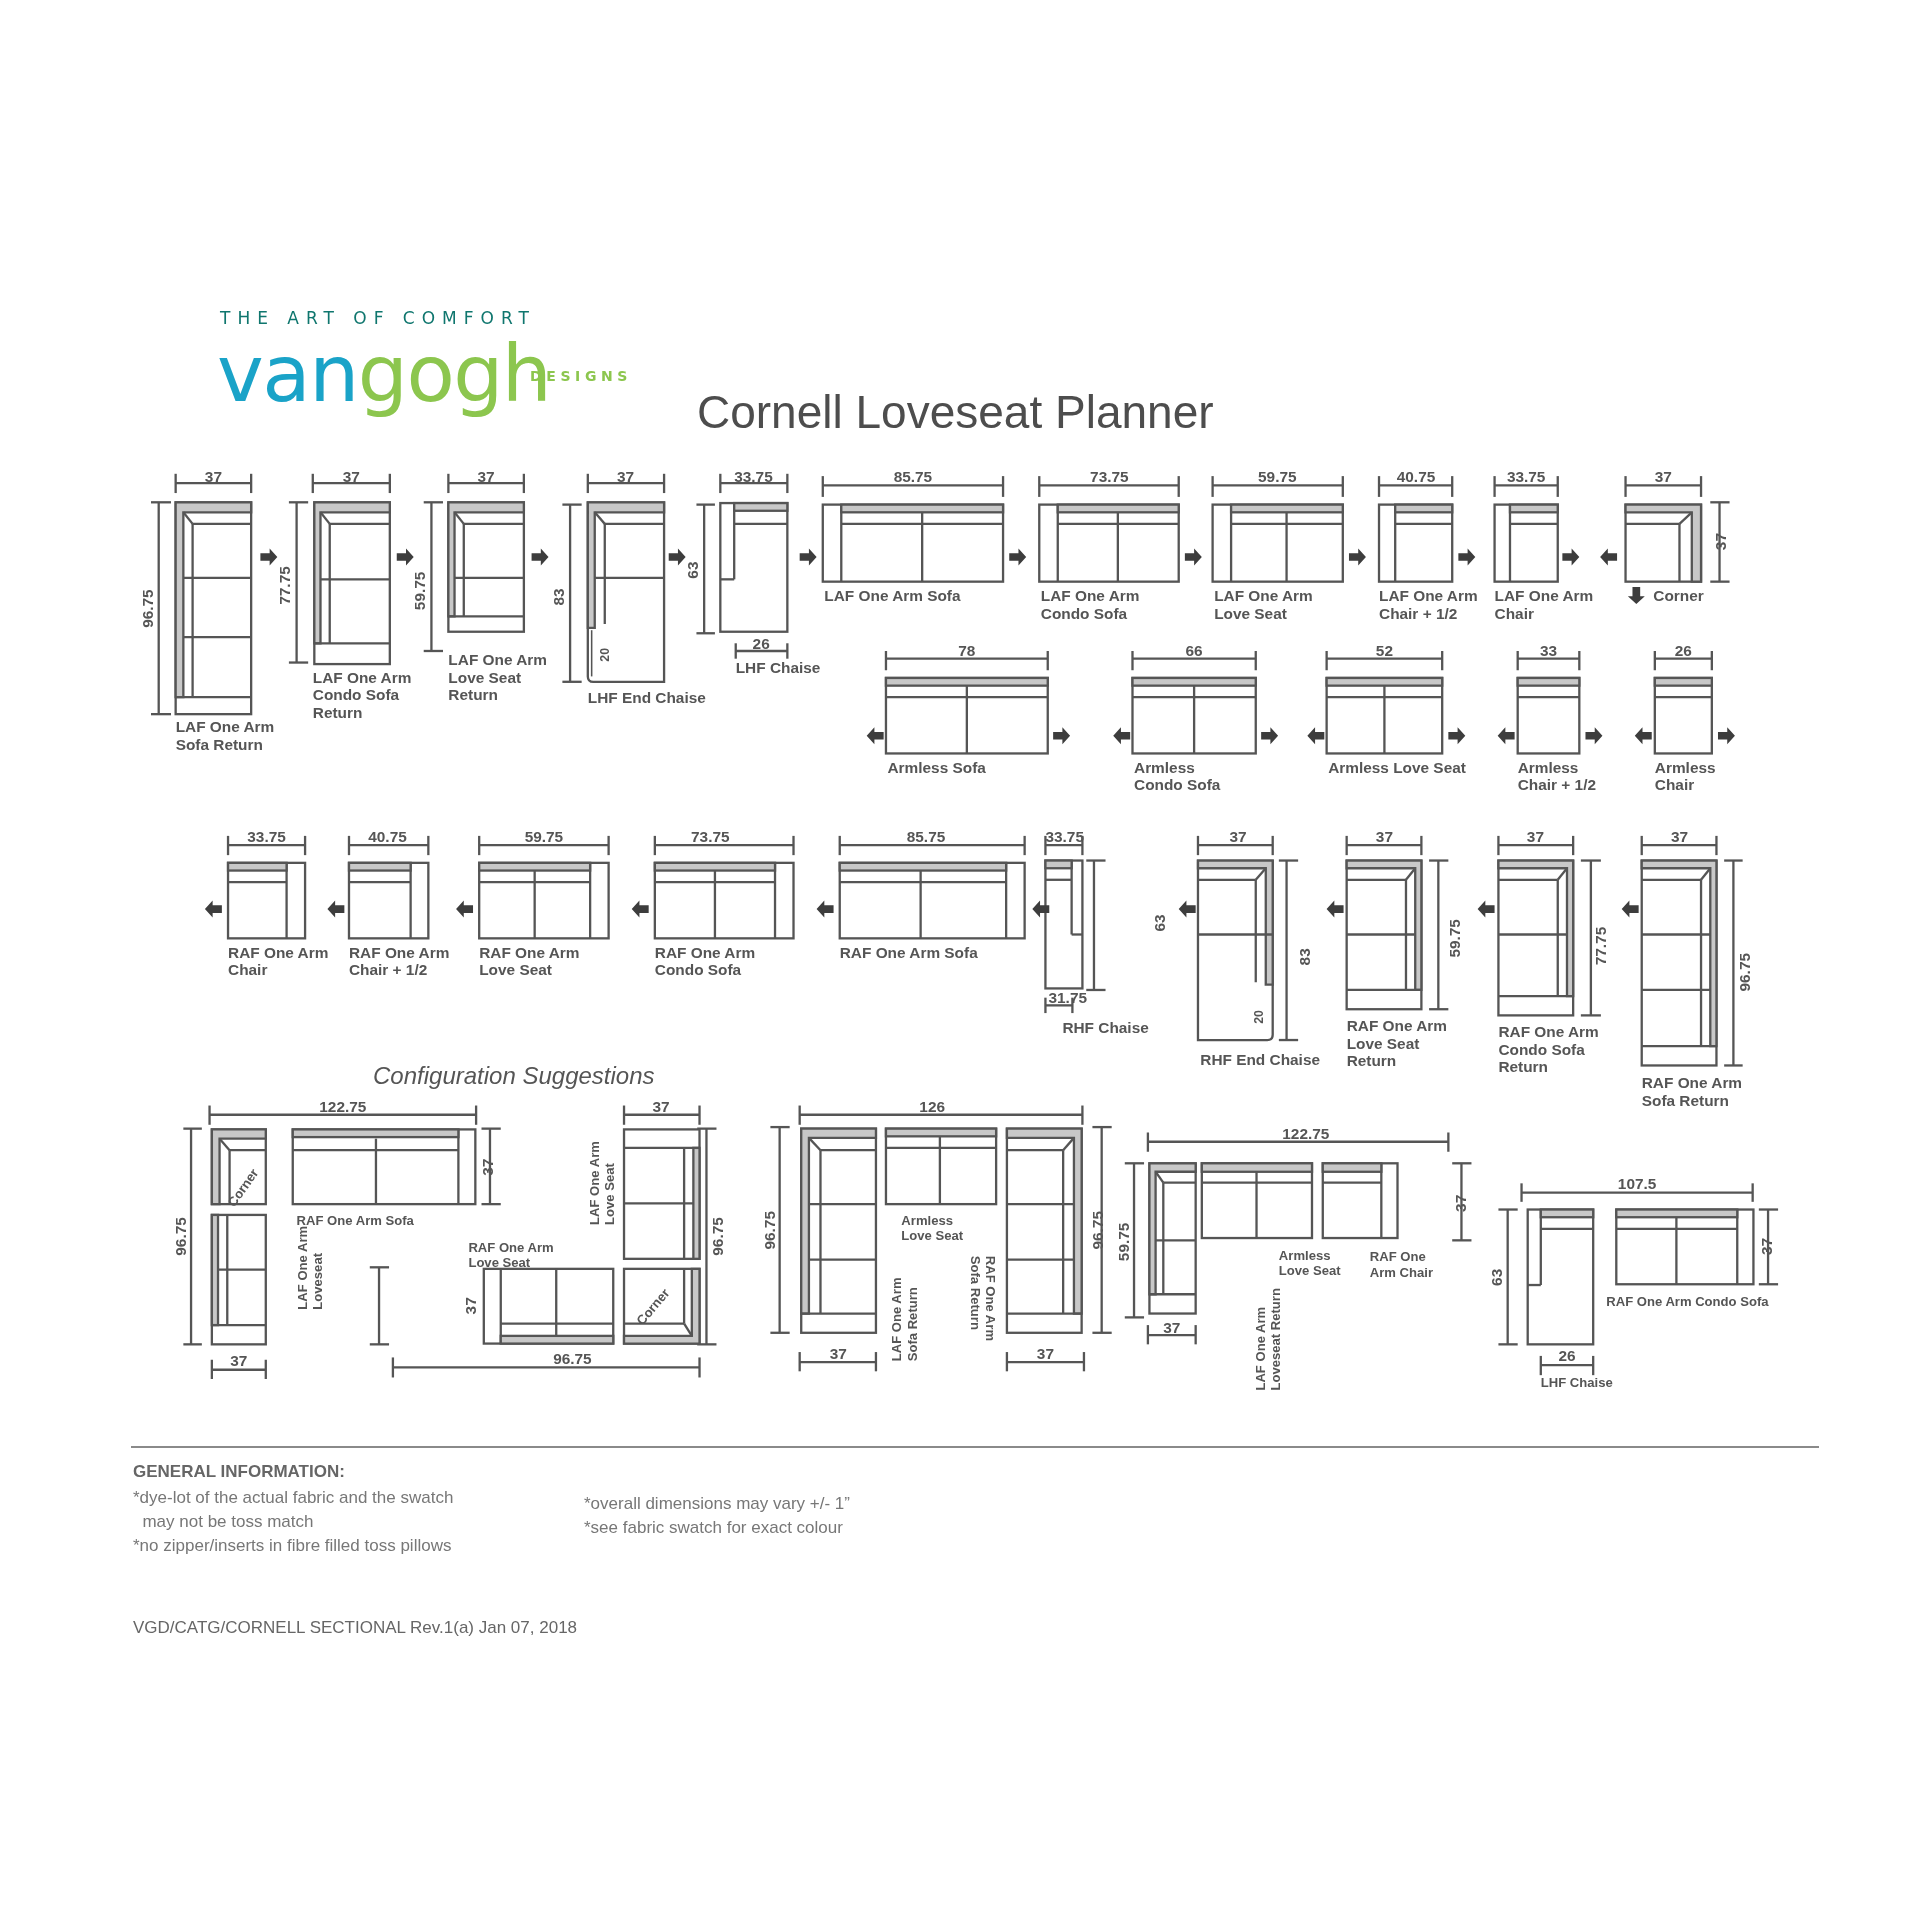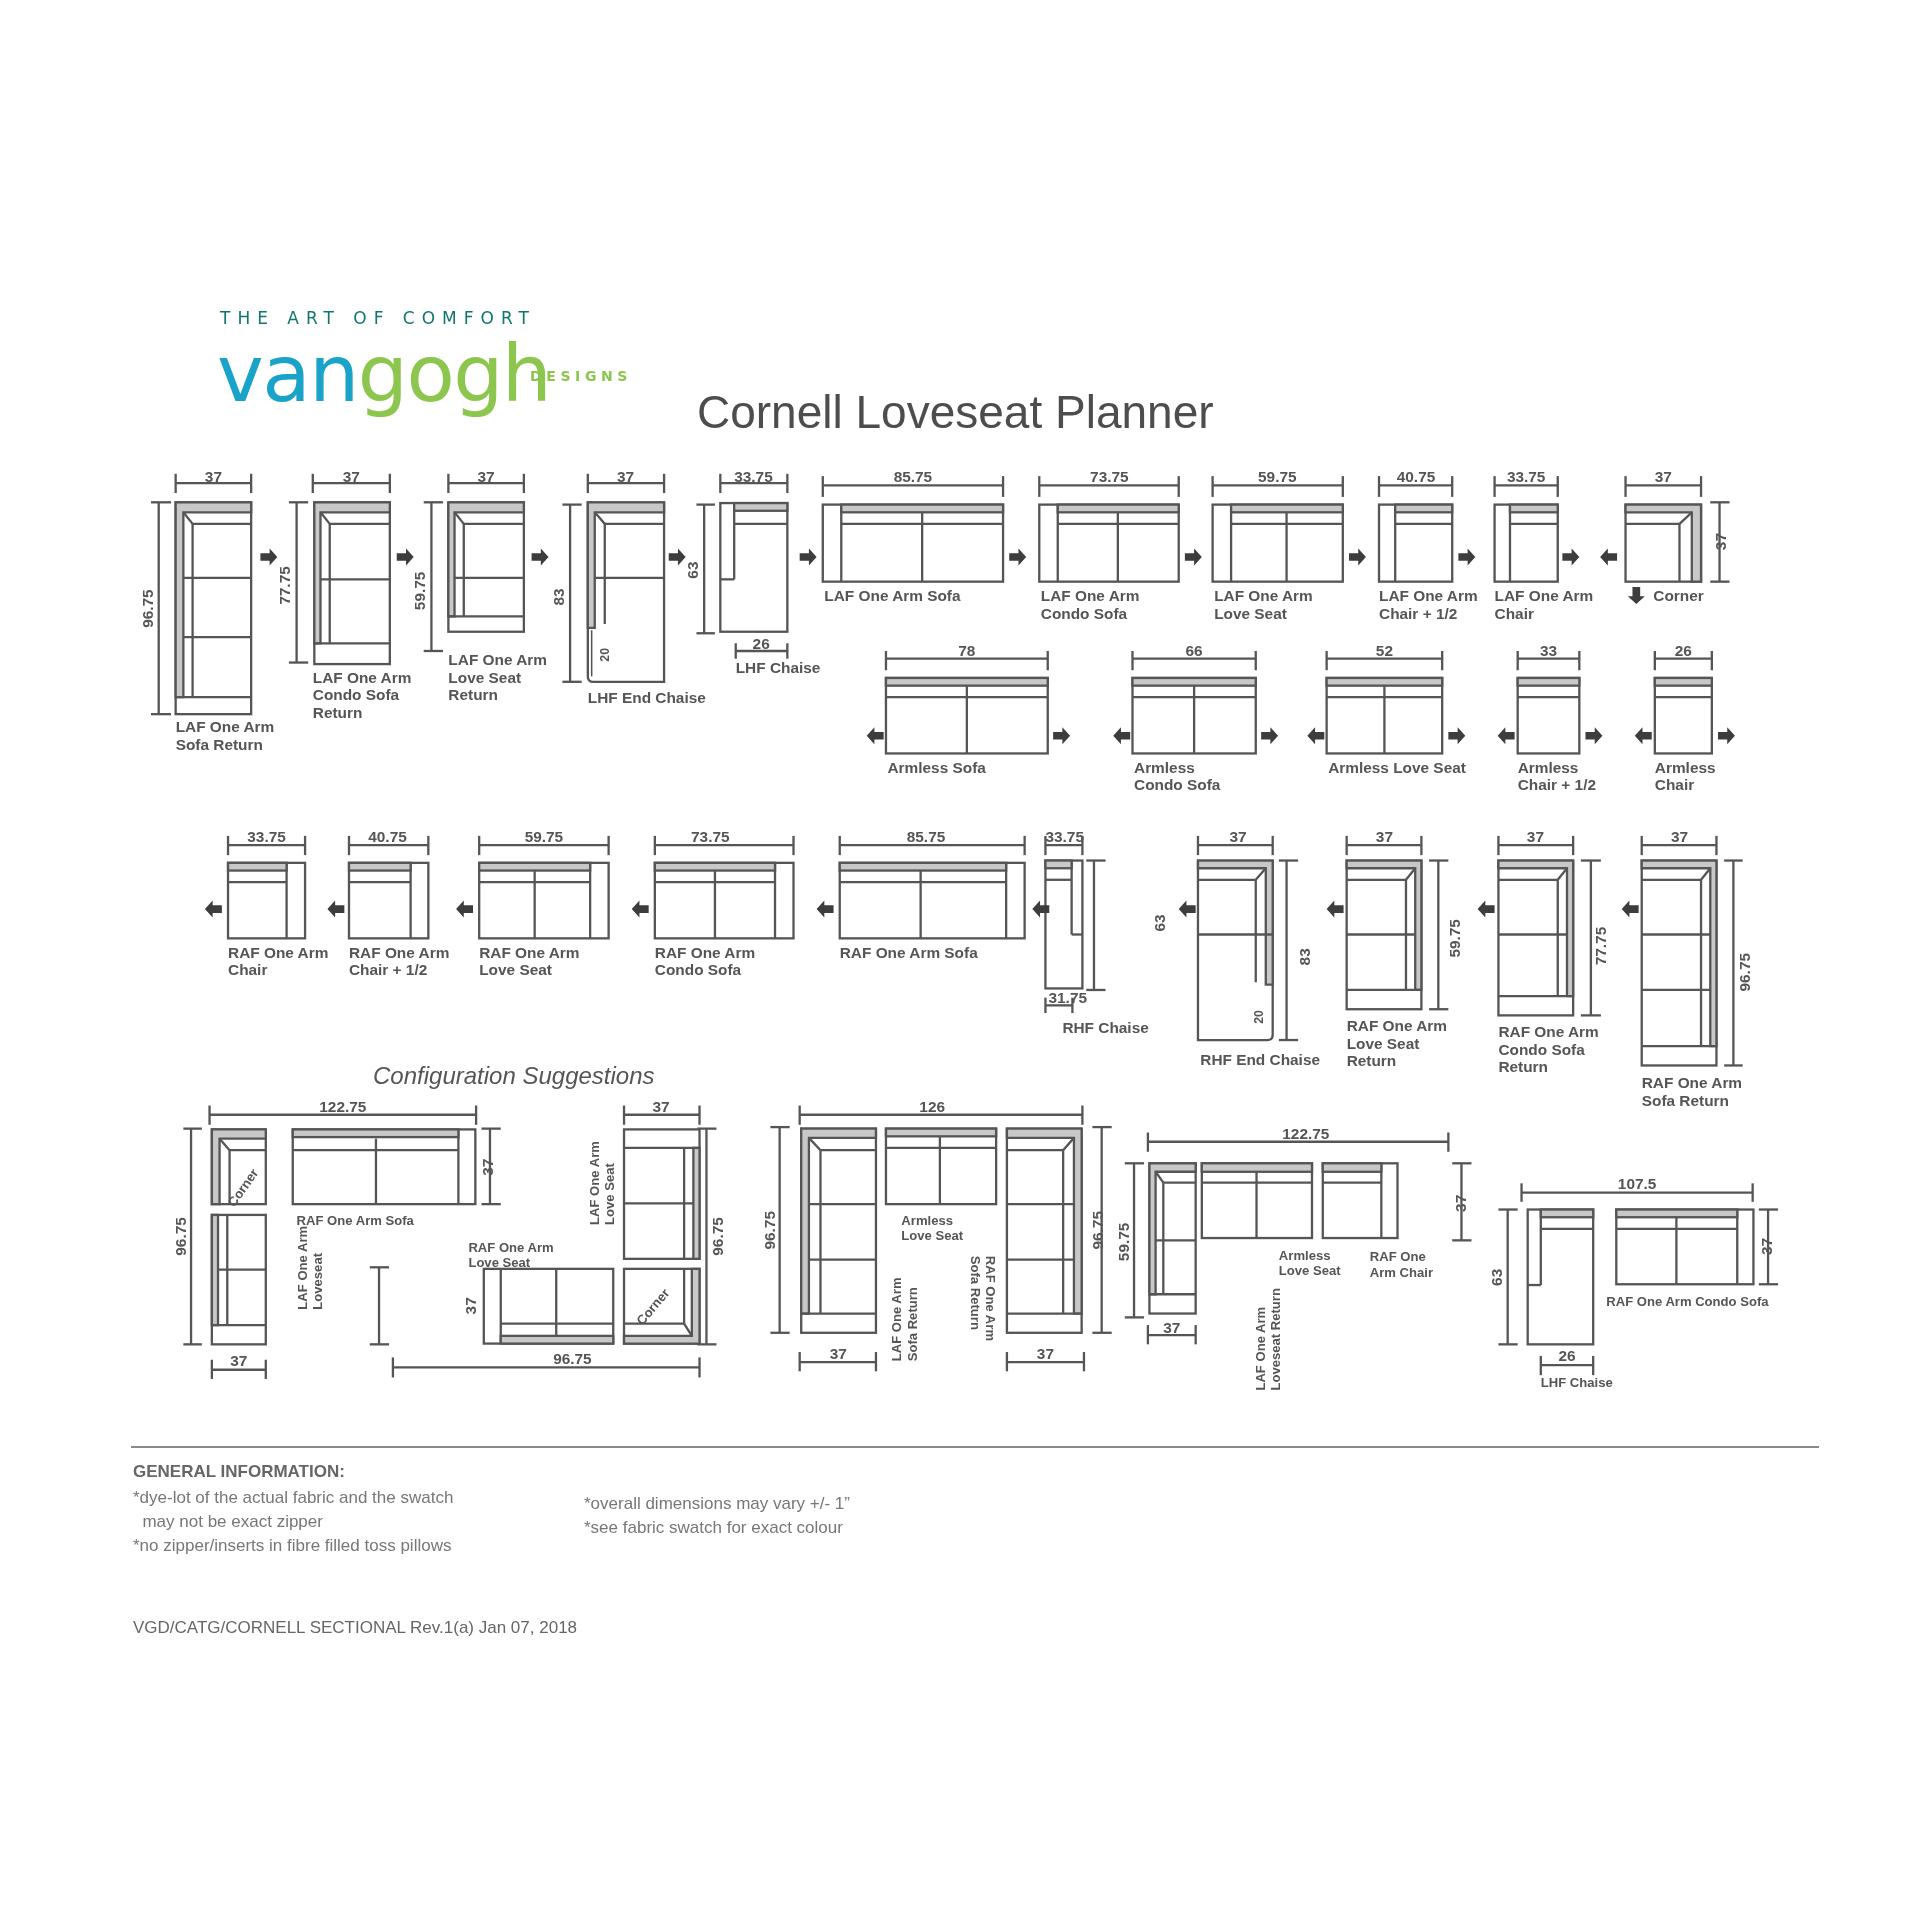--- a/index.html
+++ b/index.html
@@ -705,21 +705,21 @@
   <text class="lbl" style="font-size:17px" x="2085" y="1695">RAF One Arm Condo Sofa</text>
   <text class="lbl" style="font-size:17px" x="2000" y="1800">LHF Chaise</text>
 </svg>
 
 <div class="abs cfg-title">Configuration Suggestions</div>
 
 <div class="abs hr"></div>
 <div class="abs gi-head">GENERAL INFORMATION:</div>
 <div class="abs gi" style="left:133px;top:1486px;">
   <div>*dye-lot of the actual fabric and the swatch</div>
-  <div style="white-space:pre">  may not be exact zipper</div>
+  <div style="white-space:pre">  may not be toss match</div>
   <div>*no zipper/inserts in fibre filled toss pillows</div>
 </div>
 <div class="abs gi" style="left:584px;top:1492px;">
   <div>*overall dimensions may vary +/- 1”</div>
   <div>*see fabric swatch for exact colour</div>
 </div>
 
 <div class="abs footer">VGD/CATG/CORNELL SECTIONAL Rev.1(a) Jan 07, 2018</div>
 
 

